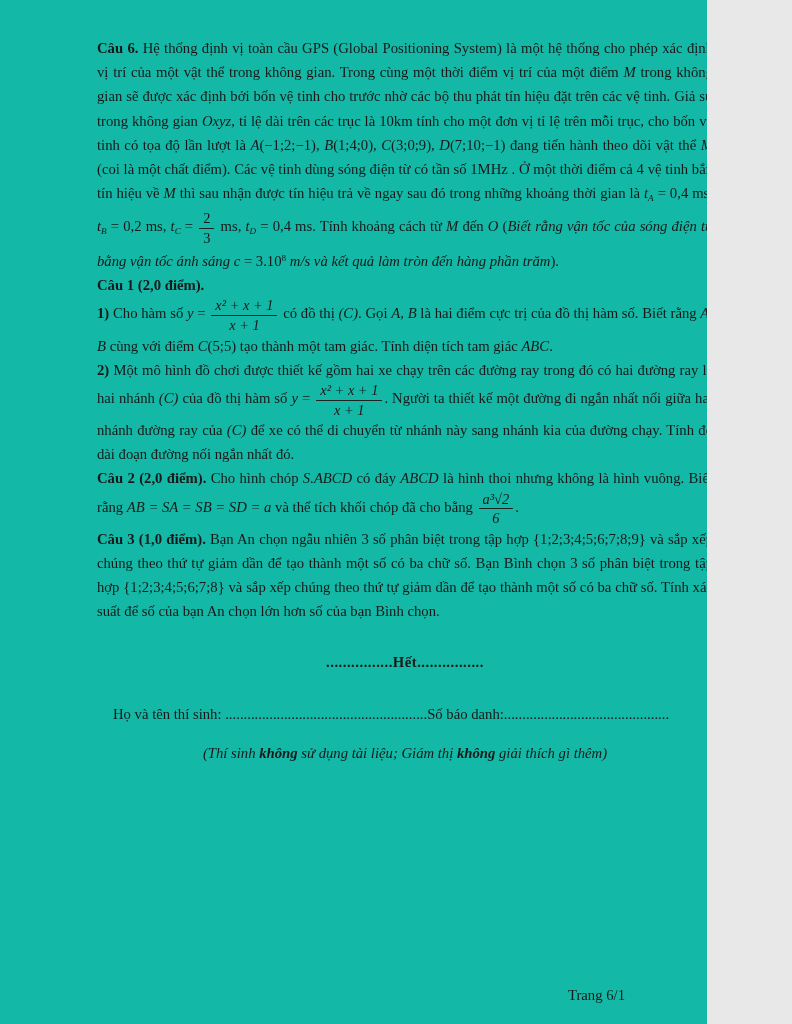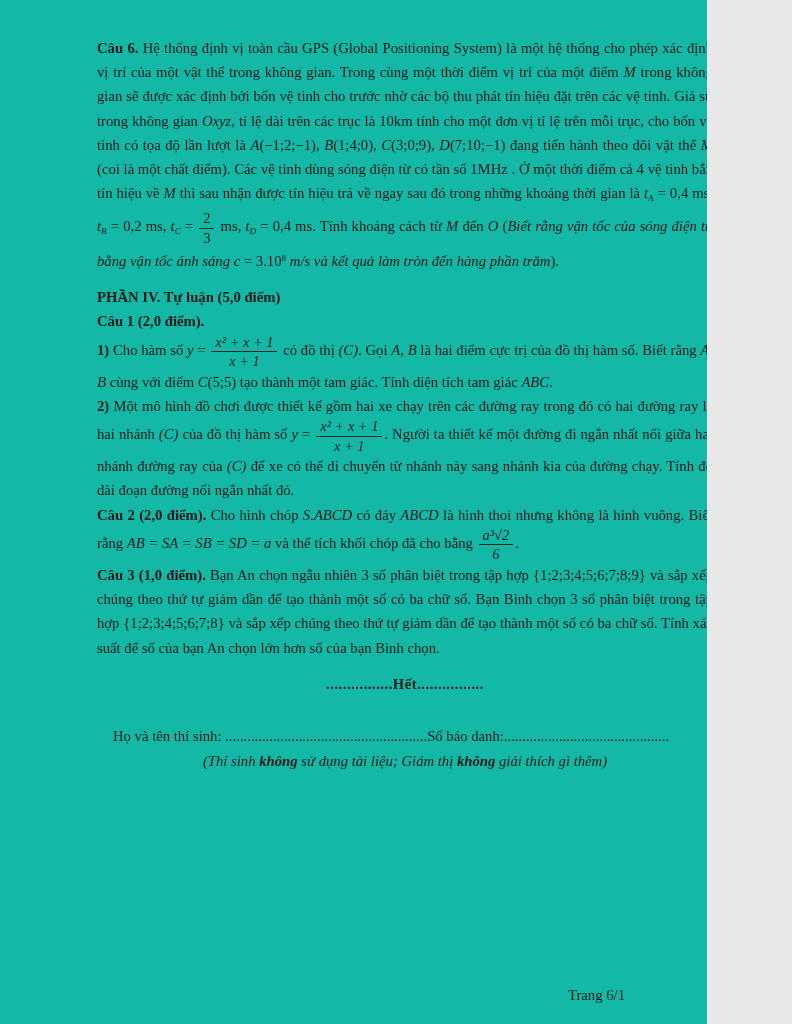--- a/index.html
+++ b/index.html
@@ -33,37 +33,36 @@
     vertical-align: middle;
     text-align: center;
     padding: 0 2px;
     line-height: 1.15;
     font-size: 0.98em;
   }
   .frac .num { display: block; border-bottom: 1px solid #222; padding: 0 4px 1px; }
   .frac .den { display: block; padding-top: 1px; }
   .section-gap { margin-top: 12px; }
   .center { text-align: center; }
-  .het { margin-top: 12px; letter-spacing: 0.5px; }
+  .het { margin-top: 26px; letter-spacing: 0.5px; }
   .name-line { margin-top: 28px; text-align: left; padding-left: 16px; white-space: nowrap; overflow: hidden; }
-  .note-line { text-align: center; margin-top: 1px; }
+  .note-line { text-align: center; margin-top: 15px; }
   .page-number {
     position: absolute;
     right: 82px; bottom: 20px;
     font-size: 14.7px;
     color: #191919;
   }
 </style>
 </head>
 <body>
 
 <div class="page">
   <div class="content">
       <div class="para"><span class="bold">Câu 6.</span><span> Hệ thống định vị toàn cầu GPS (Global Positioning System) là một hệ thống cho phép xác định vị trí của một vật thể trong không gian. Trong cùng một thời điểm vị trí của một điểm </span><span class="it">M</span><span> trong không gian sẽ được xác định bởi bốn vệ tinh cho trước nhờ các bộ thu phát tín hiệu đặt trên các vệ tinh. Giả sử trong không gian </span><span class="it">Oxyz</span><span>, tỉ lệ dài trên các trục là 10km tính cho một đơn vị tỉ lệ trên mỗi trục, cho bốn vệ tinh có tọa độ lần lượt là </span><span class="it">A</span><span>(−1;2;−1), </span><span class="it">B</span><span>(1;4;0), </span><span class="it">C</span><span>(3;0;9), </span><span class="it">D</span><span>(7;10;−1)</span><span> đang tiến hành theo dõi vật thể </span><span class="it">M</span><span> (coi là một chất điểm). Các vệ tinh dùng sóng điện từ có tần số 1MHz . Ở một thời điểm cả 4 vệ tinh bắn tín hiệu về </span><span class="it">M</span><span> thì sau nhận được tín hiệu trả về ngay sau đó trong những khoảng thời gian là </span><span class="it">t</span><span class="subscript">A</span><span> = 0,4 ms, </span><span class="it">t</span><span class="subscript">B</span><span> = 0,2 ms, </span><span class="it">t</span><span class="subscript">C</span><span> = </span><span class="frac"><span class="num">2</span><span class="den">3</span></span><span> ms, </span><span class="it">t</span><span class="subscript">D</span><span> = 0,4 ms. Tính khoảng cách từ </span><span class="it">M</span><span> đến </span><span class="it">O</span><span> (</span><span class="it">Biết rằng vận tốc của sóng điện từ bằng vận tốc ánh sáng </span><span class="it">c</span><span> = 3.10</span><span class="superscript">8</span><span class="it"> m/s</span><span class="it"> và kết quả làm tròn đến hàng phần trăm</span><span>).</span></div>
-      <div class="para section-gap"><span class="bold">PHẦN IV. Tự luận (5,0 điểm)</span></div>
       <div class="para"><span class="bold">Câu 1 (2,0 điểm).</span></div>
       <div class="para"><span class="bold">1)</span><span> Cho hàm số </span><span class="it">y</span><span> = </span><span class="frac it"><span class="num">x² + x + 1</span><span class="den">x + 1</span></span><span> có đồ thị </span><span class="it">(C)</span><span>. Gọi </span><span class="it">A, B</span><span> là hai điểm cực trị của đồ thị hàm số. Biết rằng </span><span class="it">A, B</span><span> cùng với điểm </span><span class="it">C</span><span>(5;5)</span><span> tạo thành một tam giác. Tính diện tích tam giác </span><span class="it">ABC</span><span>.</span></div>
       <div class="para"><span class="bold">2)</span><span> Một mô hình đồ chơi được thiết kế gồm hai xe chạy trên các đường ray trong đó có hai đường ray là hai nhánh </span><span class="it">(C)</span><span> của đồ thị hàm số </span><span class="it">y</span><span> = </span><span class="frac it"><span class="num">x² + x + 1</span><span class="den">x + 1</span></span><span>. Người ta thiết kế một đường đi ngắn nhất nối giữa hai nhánh đường ray của </span><span class="it">(C)</span><span> để xe có thể di chuyển từ nhánh này sang nhánh kia của đường chạy. Tính độ dài đoạn đường nối ngắn nhất đó.</span></div>
       <div class="para"><span class="bold">Câu 2 (2,0 điểm).</span><span> Cho hình chóp </span><span class="it">S.ABCD</span><span> có đáy </span><span class="it">ABCD</span><span> là hình thoi nhưng không là hình vuông. Biết rằng </span><span class="it">AB = SA = SB = SD = a</span><span> và thể tích khối chóp đã cho bằng </span><span class="frac it"><span class="num">a³√2</span><span class="den">6</span></span><span>.</span></div>
       <div class="para"><span class="bold">Câu 3 (1,0 điểm).</span><span> Bạn An chọn ngẫu nhiên 3 số phân biệt trong tập hợp </span><span>{1;2;3;4;5;6;7;8;9}</span><span> và sắp xếp chúng theo thứ tự giảm dần để tạo thành một số có ba chữ số. Bạn Bình chọn 3 số phân biệt trong tập hợp </span><span>{1;2;3;4;5;6;7;8}</span><span> và sắp xếp chúng theo thứ tự giảm dần để tạo thành một số có ba chữ số. Tính xác suất để số của bạn An chọn lớn hơn số của bạn Bình chọn.</span></div>
       <div class="para center het"><span class="bold">................Hết................</span></div>
       <div class="para name-line"><span>Họ và tên thí sinh: </span><span>.......................................................</span><span>Số báo danh:</span><span>.............................................</span></div>
       <div class="para note-line"><span class="it">(Thí sinh </span><span class="bold it">không</span><span class="it"> sử dụng tài liệu; Giám thị </span><span class="bold it">không</span><span class="it"> giải thích gì thêm)</span></div>
     </div>
   <div class="page-number">Trang 6/1</div>

